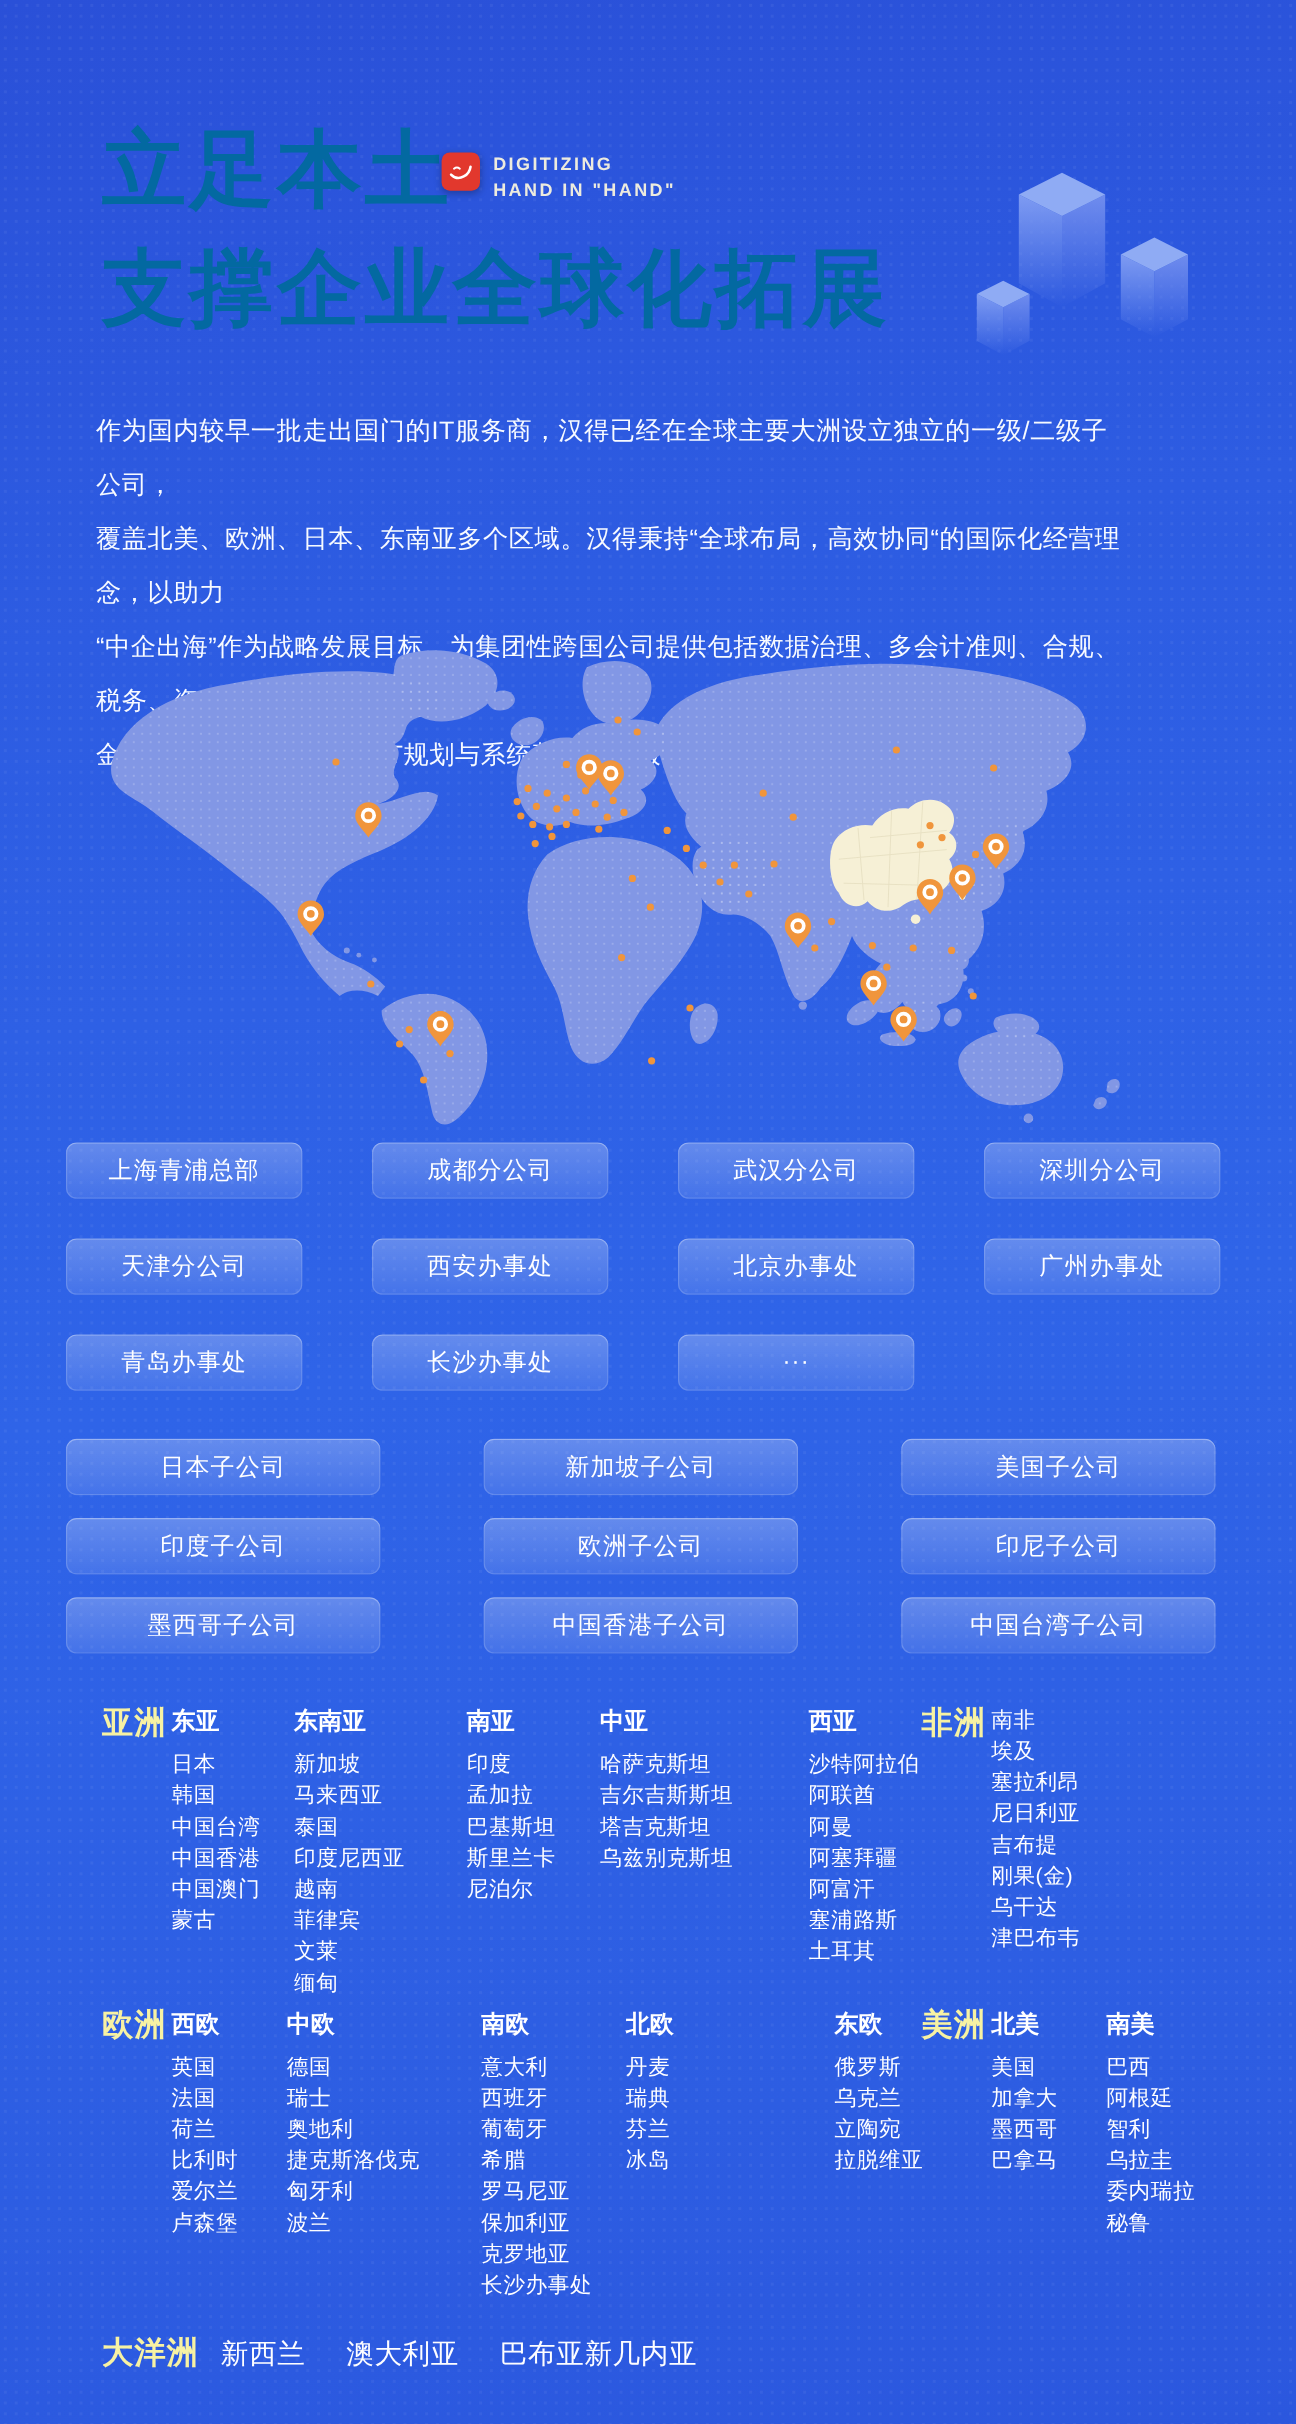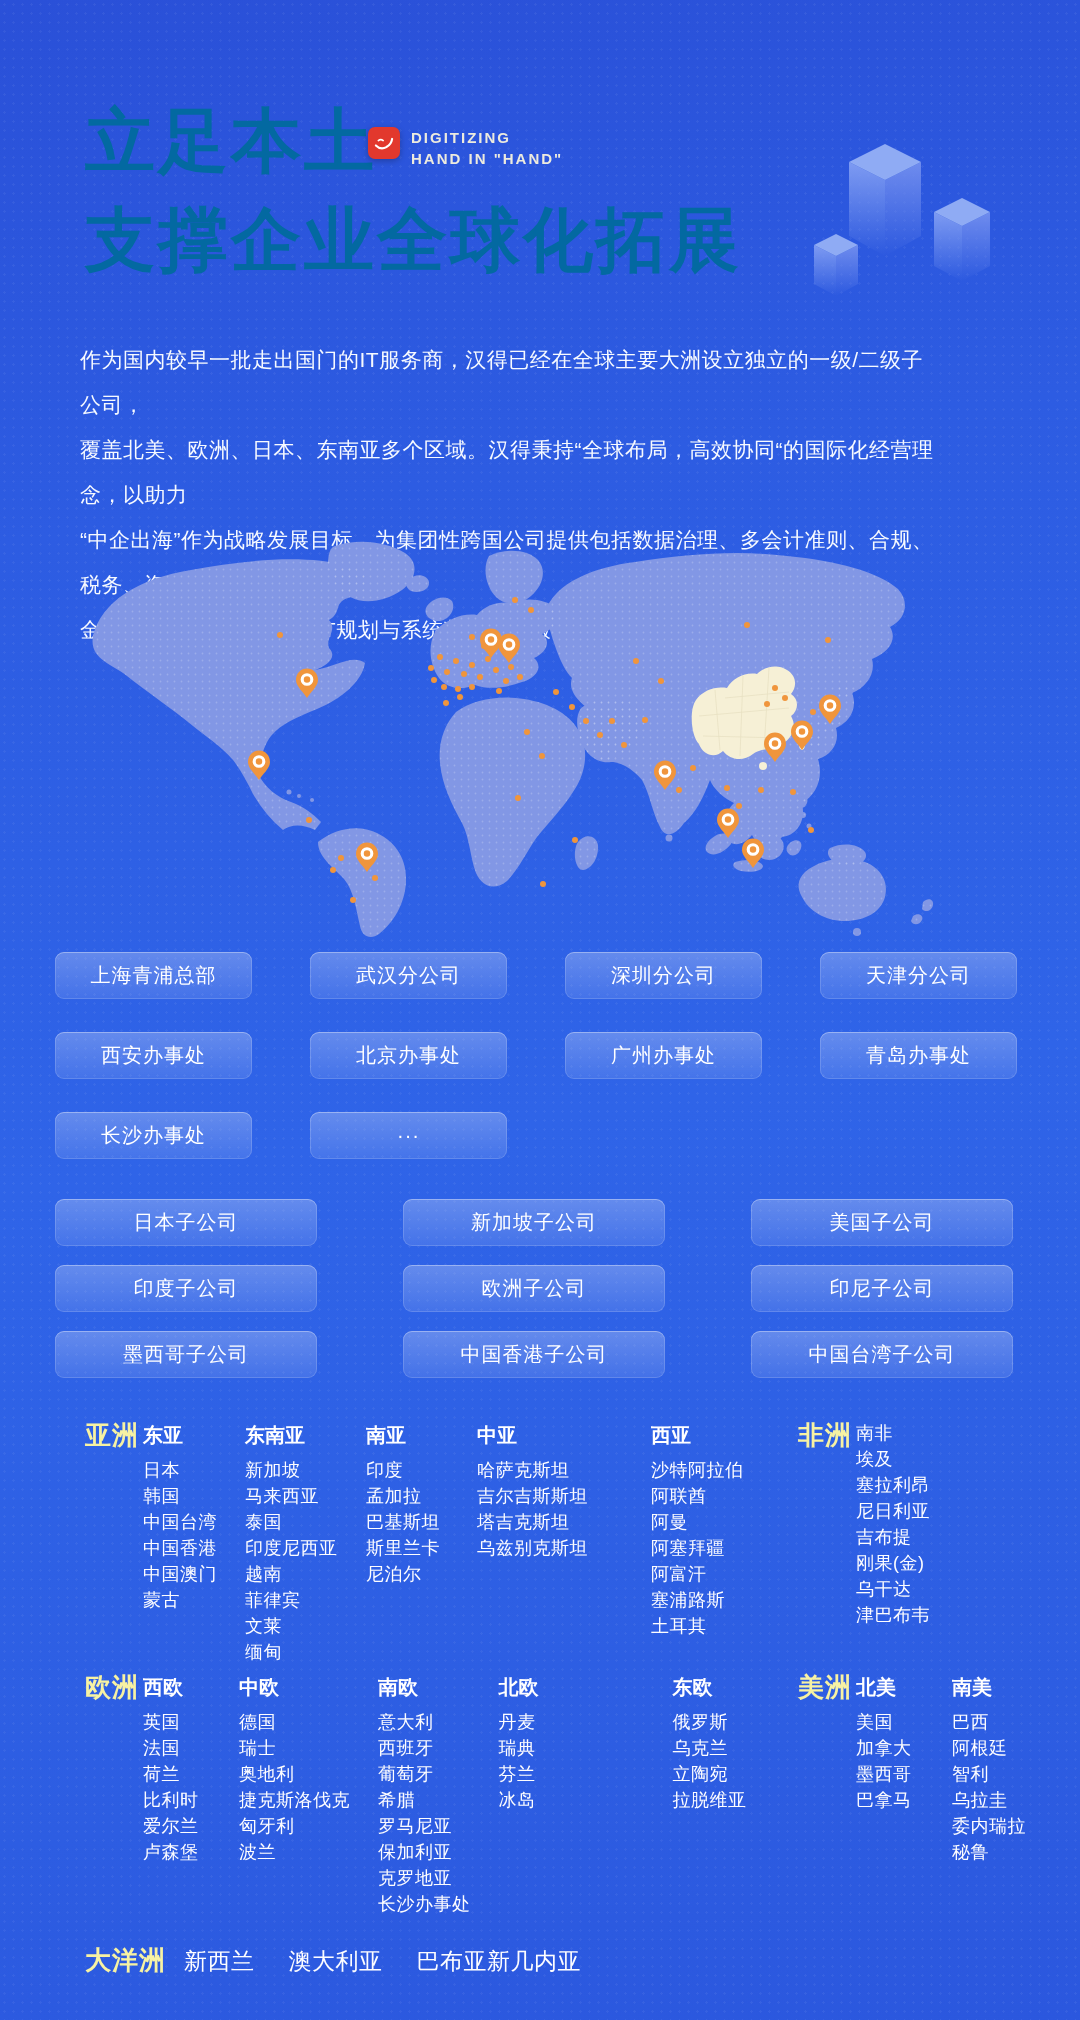--- a/index.html
+++ b/index.html
@@ -26,29 +26,29 @@
   .map{position:absolute;left:75px;top:540px;}
   .chip-grid{position:absolute;display:grid;}
   .domestic{left:55px;top:952px;grid-template-columns:repeat(4,197px);column-gap:58px;row-gap:33px;}
   .overseas{left:55px;top:1199px;grid-template-columns:repeat(3,262px);column-gap:86px;row-gap:19px;}
   .chip{height:47px;border-radius:9px;cursor:pointer;
     background:linear-gradient(180deg,rgba(255,255,255,0.26),rgba(255,255,255,0.10));
     box-shadow:inset 0 0 0 1px rgba(255,255,255,0.16), inset 0 1px 0 rgba(255,255,255,0.22);
     display:flex;align-items:center;justify-content:center;
     font-size:20px;color:#FFFFFF;letter-spacing:1px;}
   .regions{position:absolute;left:85px;top:1420px;width:950px;}
-  .continent-row{display:flex;margin-bottom:7px;gap:30px;}
+  .continent-row{display:flex;margin-bottom:7px;}
   .continent-block{display:flex;align-items:flex-start;}
   .continent-block.main{width:683px;flex:none;}
   .continent-label{font-size:26px;font-weight:800;color:#F7F2A3;width:58px;flex:none;
     line-height:30px;letter-spacing:1px;}
   .groups{display:flex;gap:28px;}
   .group{min-width:68px;}
   .group:nth-child(2){min-width:93px;}
-  .group:nth-child(3){min-width:83px;}
+  .group:nth-child(3){min-width:83px;margin-left:23px;}
   .group:nth-child(4){min-width:146px;}
   .group-name{font-size:20px;font-weight:700;color:#FFFFFF;line-height:30px;margin-bottom:7px;}
   .country{font-size:18px;line-height:26px;color:#FDFDFF;letter-spacing:0.5px;white-space:nowrap;}
   .oceania{display:flex;align-items:baseline;margin-top:28px;}
   .oceania .continent-label{width:auto;margin-right:18px;}
   .oceania-items{display:flex;gap:34px;}
   .oceania-items .country{font-size:23px;}
 </style>
 </head>
 <body>
@@ -264,20 +264,21 @@
         <g transform="translate(678,328)">
           <path d="M0 0 C-3.2 -5.5 -11 -11.5 -11 -18 C-11 -24.8 -6 -29.5 0 -29.5 C6 -29.5 11 -24.8 11 -18 C11 -11.5 3.2 -5.5 0 0 Z" fill="#F0953C"></path>
           <circle cx="0" cy="-18.5" r="4.8" fill="none" stroke="#ffffff" stroke-width="3.1"></circle>
         </g>
       </g>
   </svg>
 </div>
 
 <div class="chip-grid domestic">
     <div class="chip">上海青浦总部</div>
+    <div class="chip">成都分公司</div>
     <div class="chip">武汉分公司</div>
     <div class="chip">深圳分公司</div>
     <div class="chip">天津分公司</div>
     <div class="chip">西安办事处</div>
     <div class="chip">北京办事处</div>
     <div class="chip">广州办事处</div>
     <div class="chip">青岛办事处</div>
     <div class="chip">长沙办事处</div>
     <div class="chip">···</div>
   </div>

